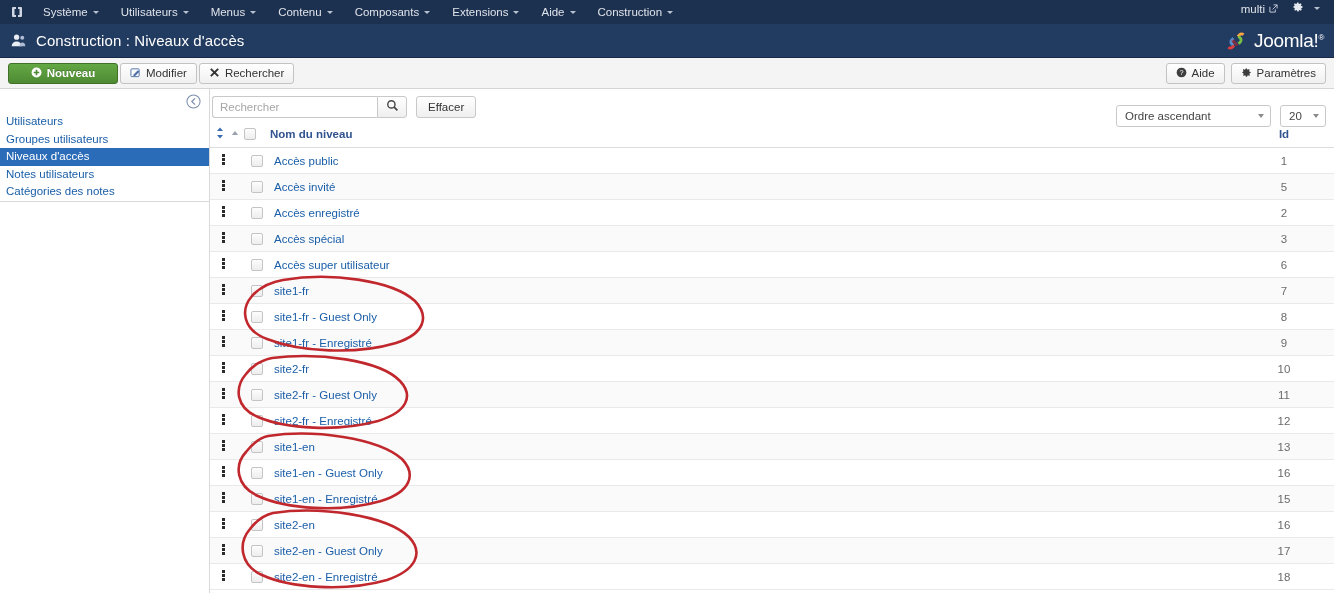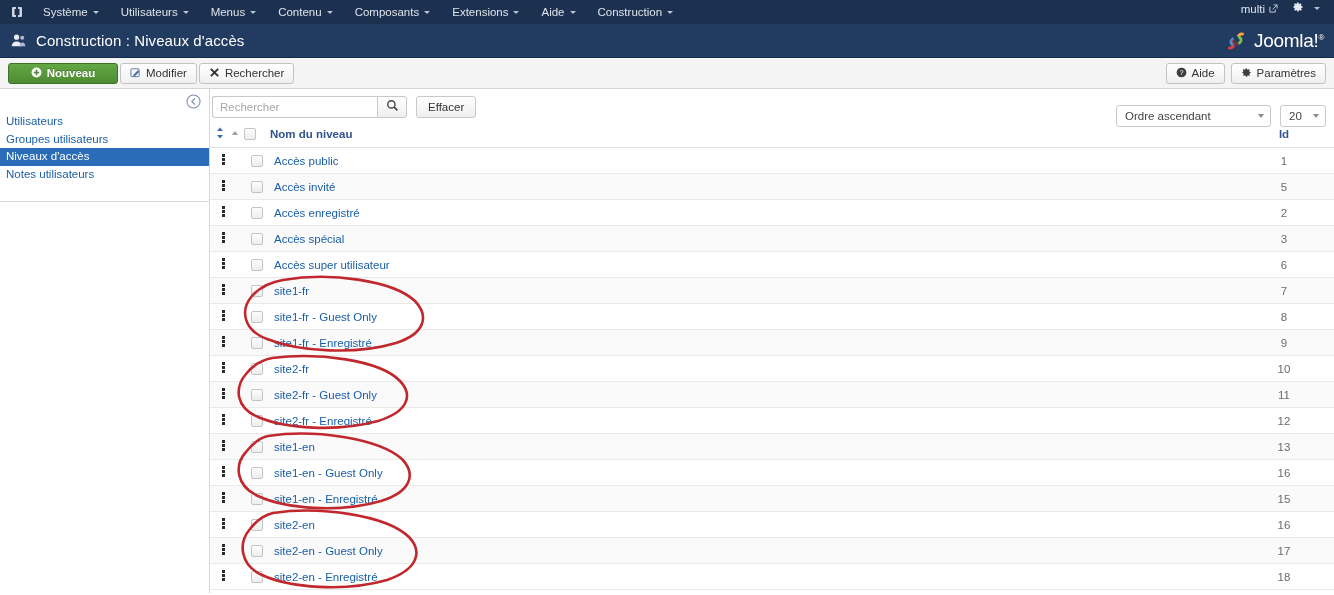--- a/index.html
+++ b/index.html
@@ -462,20 +462,23 @@
         <span>Utilisateurs</span>
       </li>
       <li class="side-item">
         <span>Groupes utilisateurs</span>
       </li>
       <li class="side-item active">
         <span>Niveaux d'accès</span>
       </li>
       <li class="side-item">
         <span>Notes utilisateurs</span>
+      </li>
+      <li class="side-item">
+        <span>Catégories des notes</span>
       </li>
     </ul>
     <div class="sidebar-edge" style="top:112px;"></div>
   </div>
 
   <div class="content">
 
     <div class="filters">
       <div class="search-group">
         <input class="search-input" type="text" placeholder="Rechercher" style="">

